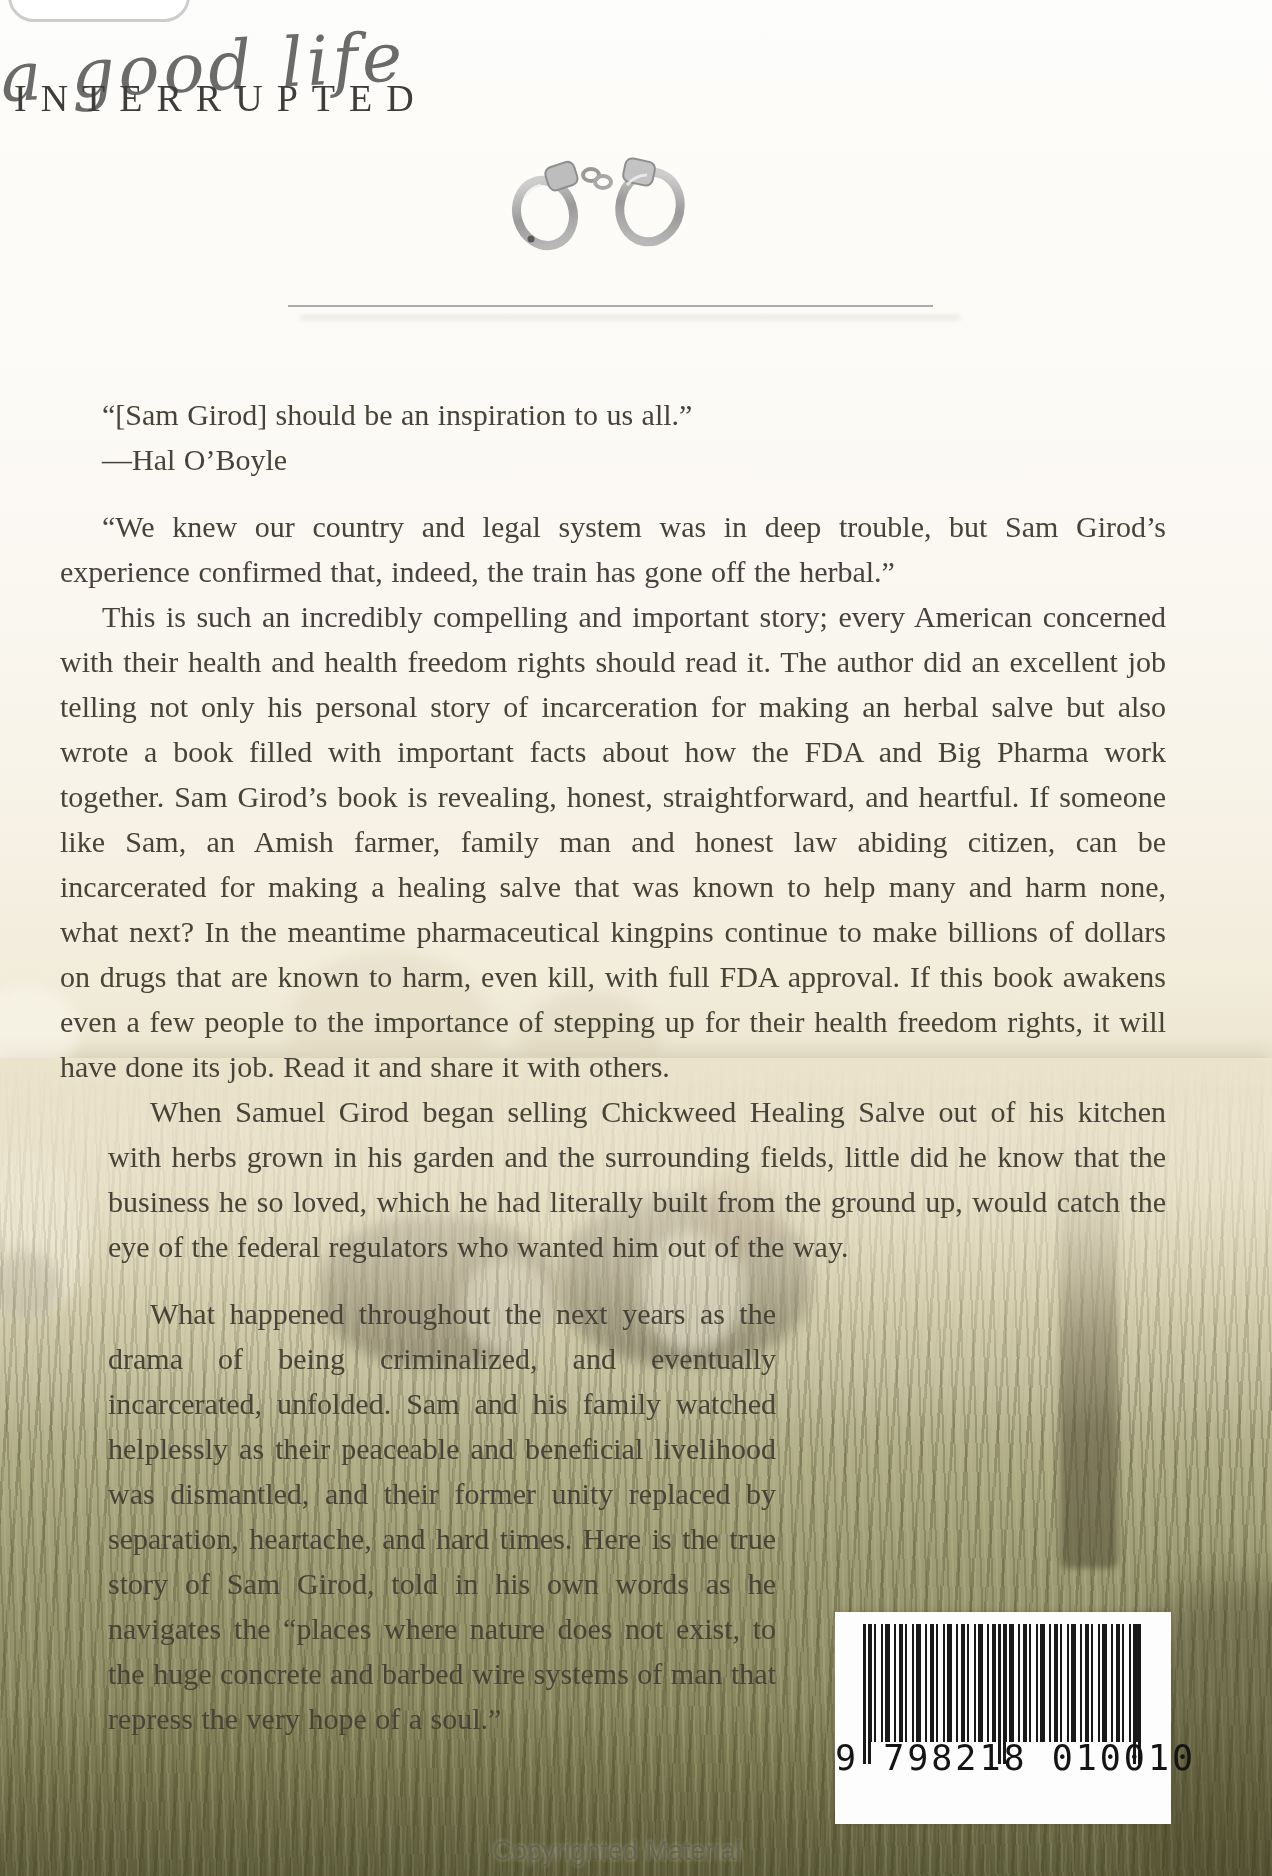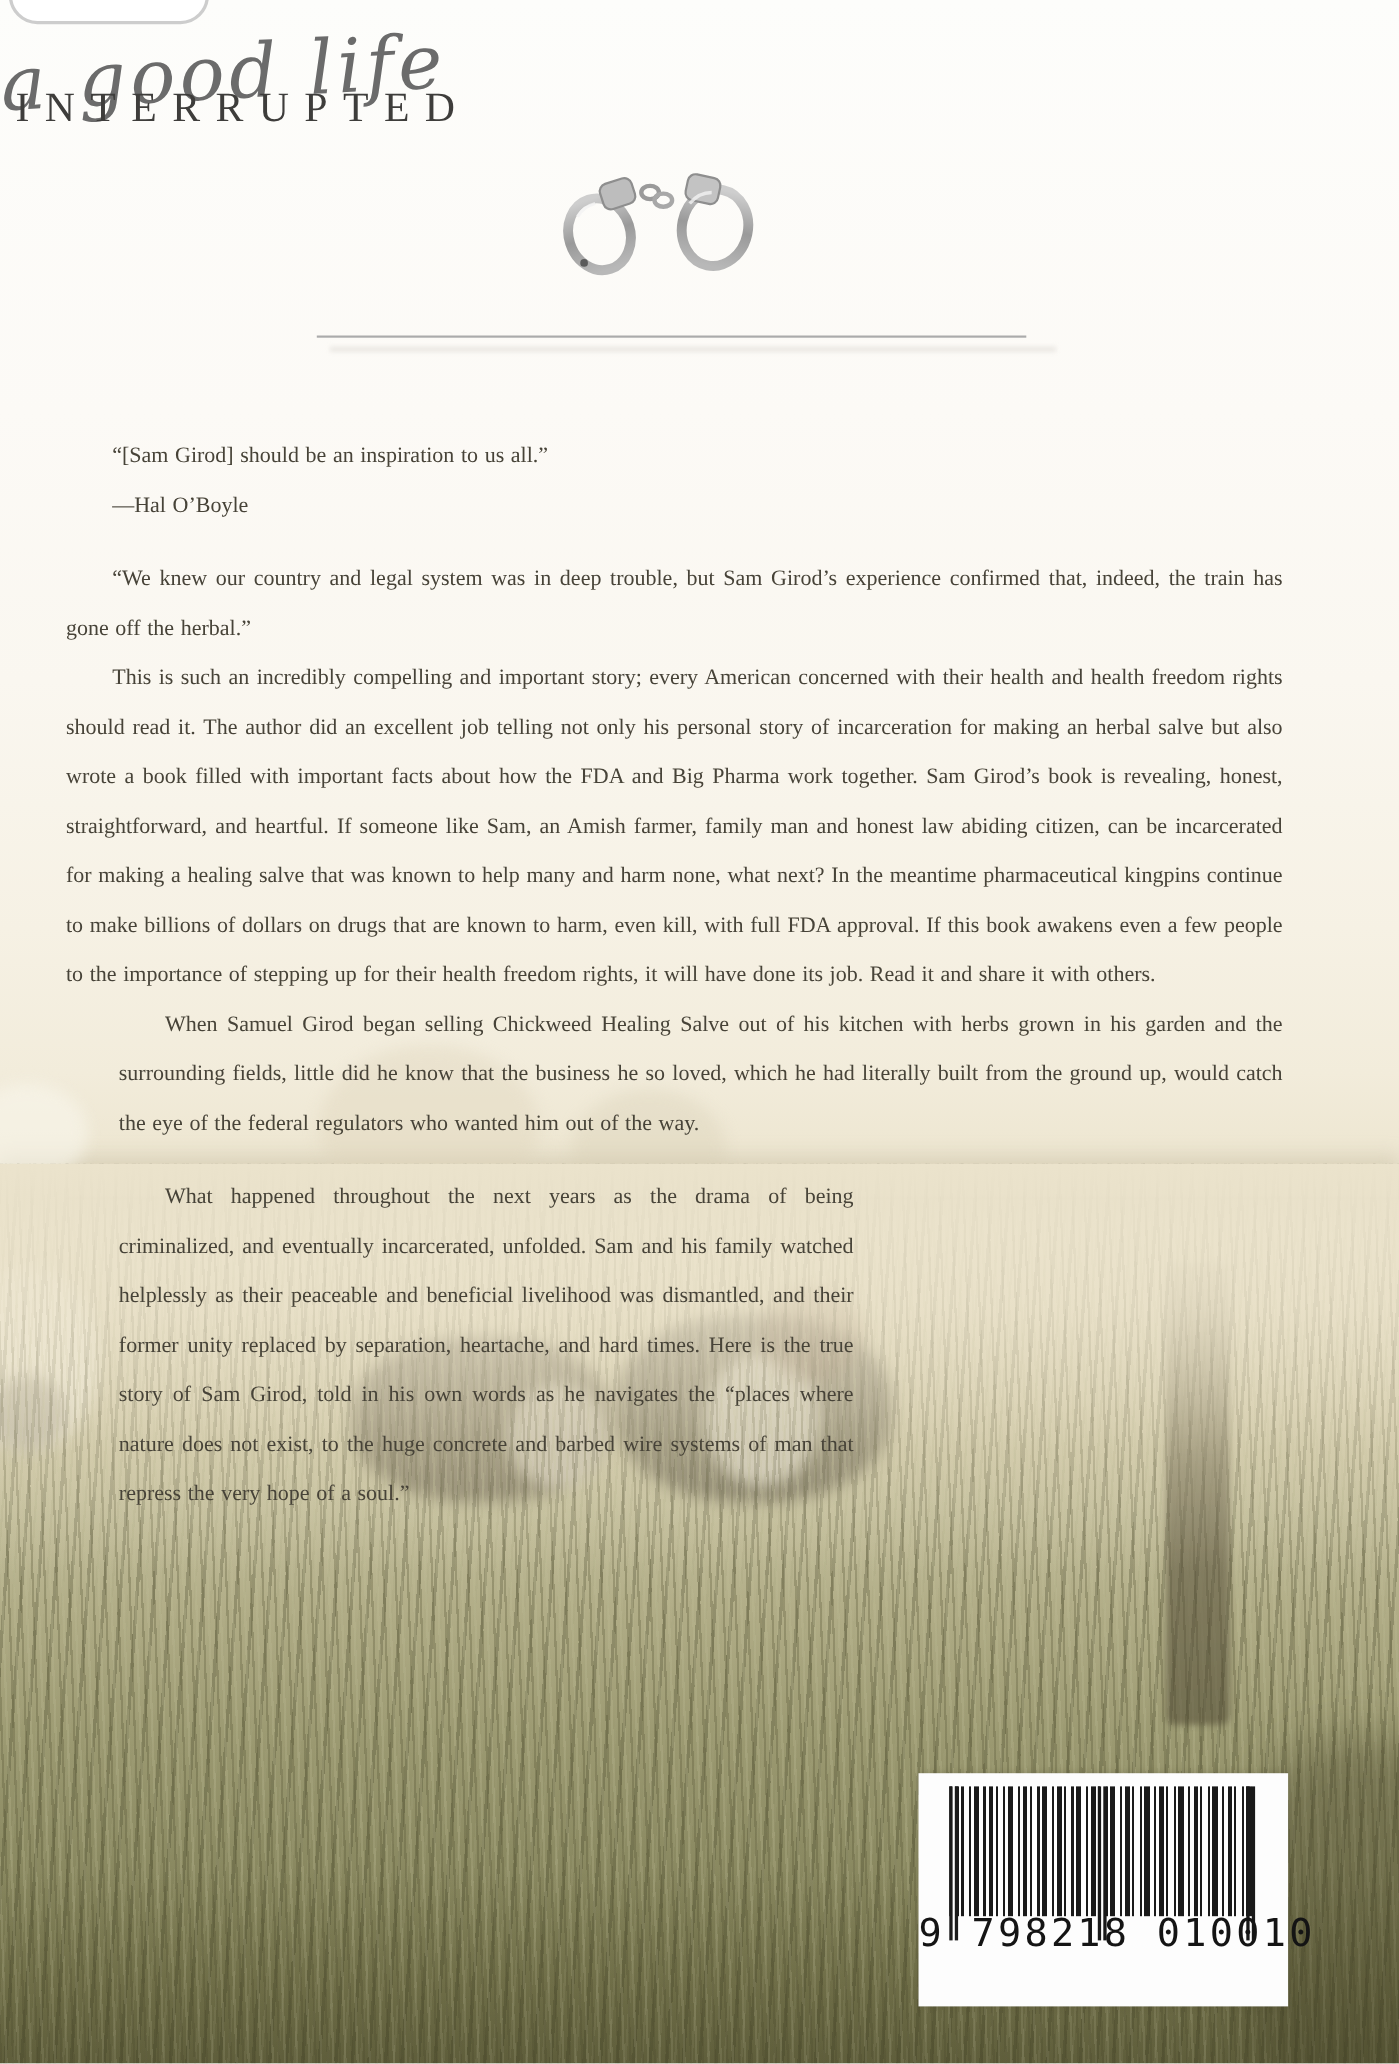--- a/index.html
+++ b/index.html
@@ -61,21 +61,21 @@
     position:absolute;left:0;top:76px;width:1232px;
     font-family:"Liberation Serif", serif;
     font-size:38px;color:#3e3d3b;letter-spacing:14px;padding-left:14px;box-sizing:border-box;}
   .handcuffs{position:absolute;left:487px;top:145px;width:232px;height:112px;}
   .divider{position:absolute;left:288px;top:305px;width:645px;height:2px;background:#ababab;}
   .divider-shadow{position:absolute;left:300px;top:315px;width:660px;height:5px;
     background:rgba(222,219,214,0.55);filter:blur(2px);}
   
   .text-block{
     position:absolute;left:60px;top:392px;width:1106px;
-    font-size:20px;line-height:45px;color:#474338;
+    font-size:30px;line-height:45px;color:#474338;
     text-align:justify;word-spacing:1px;}
   .text-block p{margin:0;}
   .quote{text-indent:42px;}
   .attrib{text-indent:42px;margin:0 0 22px 0 !important;text-align:left;}
   .body-para{text-indent:42px;margin:0 0 22px 0 !important;padding-left:48px;}
   .barcode-spacer{float:right;width:390px;height:235px;margin-top:133px;}
   
   .barcode{position:absolute;left:835px;top:1612px;width:336px;height:212px;
     background:#fdfdfd;box-shadow:0 0 6px rgba(60,60,40,0.25);}
   .bars{position:absolute;left:28px;top:12px;width:278px;height:118px;
@@ -167,14 +167,15 @@
 
     <p class="body-para"><span class="barcode-spacer"></span><span>What happened throughout the next years as the drama of being criminalized, and eventually incarcerated, unfolded. Sam and his family watched helplessly as their peaceable and beneficial livelihood was dismantled, and their former unity replaced by separation, heartache, and hard times. Here is the true story of Sam Girod, told in his own words as he navigates the “places where nature does not exist, to the huge concrete and barbed wire systems of man that repress the very hope of a soul.”</span></p>
   </div>
 
   <div class="barcode">
     <div class="bars"></div>
     <div class="guards"></div>
     <div class="barcode-digits">9 798218 010010</div>
   </div>
 
+  <div class="watermark">Copyrighted Material</div>
 
 </div>
 
 </body></html>

